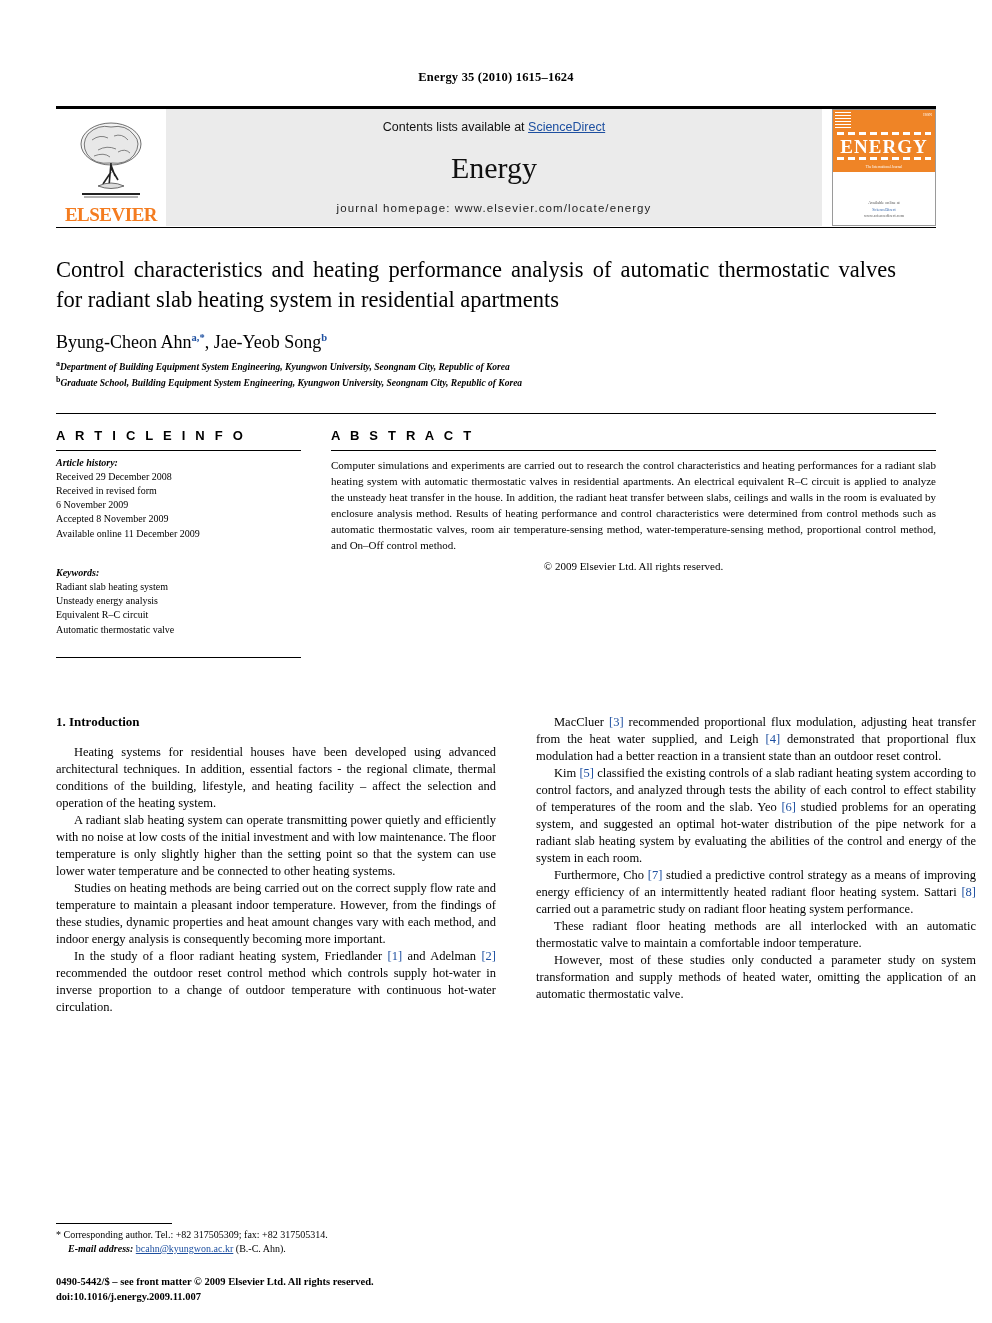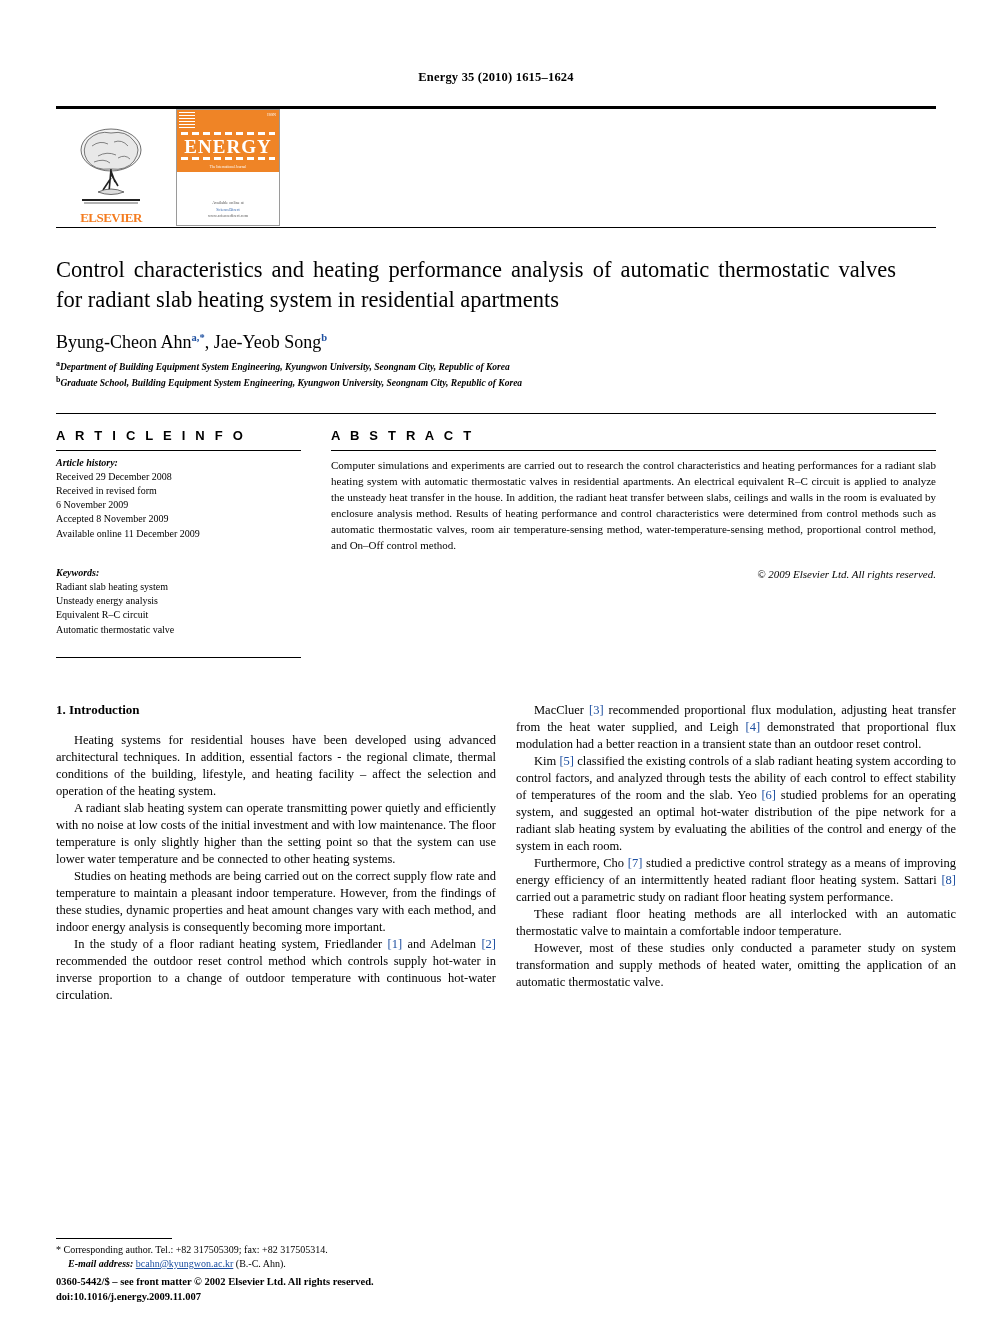--- a/index.html
+++ b/index.html
@@ -47,21 +47,21 @@
     display: flex;
     flex-direction: column;
     justify-content: flex-end;
     align-items: center;
     padding-bottom: 2px;
     background: #fff;
   }
   .tree-svg { display:block; }
   .elsevier-word {
     font-family: "Liberation Serif", serif;
-    font-size: 13px;
+    font-size: 19px;
     font-weight: bold;
     letter-spacing: -0.5px;
     color: #F47C20;
     line-height: 1;
     margin-top: 1px;
   }
   .masthead-center {
     flex: 1 1 auto;
     background: #ebebeb;
     display: flex;
@@ -194,30 +194,29 @@
   .info-bottom-rule { border-top: 1px solid #000; margin-top: 20px; }
   .abstract-text {
     font-size: 11px;
     line-height: 1.47;
     text-align: justify;
     text-justify: inter-word;
     padding-top: 6px;
   }
   .copyright {
     font-size: 11px;
-    text-align: right;
-    margin-top: 14px;
-    font-style: italic;
+    text-align: center;
+    margin-top: 6px;
   }
 
   
   .body-cols {
-    margin-top: 44px;
-    display: flex;
-    gap: 20px;
+    margin-top: 56px;
+    display: flex;
+    gap: 40px;
     height: 430px;
   }
   .bcol { width: 440px; flex: 0 0 440px; position: relative; }
   h2.section-title {
     font-family: "Liberation Serif", serif;
     font-size: 13px;
     font-weight: bold;
     margin: 0 0 14px 0;
   }
   .para {
@@ -227,21 +226,21 @@
     text-justify: inter-word;
     text-indent: 18px;
     margin: 0;
   }
   .ref { color: #1d4fa0; }
 
   
   .footnote-area {
     position: absolute;
     left: 56px;
-    bottom: 52px;
+    bottom: 67px;
     width: 440px;
   }
   .fn-rule { border-top: 1px solid #000; width: 116px; margin-bottom: 4px; }
   .fn-line { font-size: 10px; line-height: 1.42; }
   .fn-line .italic { font-style: italic; font-weight: bold; }
   .fn-link { color: #1d4fa0; }
   .imprint {
     position: absolute;
     left: 56px;
     bottom: 18px;
@@ -268,20 +267,27 @@
           <path d="M24 22 q8 -6 16 -2 M30 32 q9 -5 18 -1 M46 18 q8 -3 14 4 M50 34 q7 -4 12 1 M26 38 q10 -4 16 1" stroke="#555"></path>
           <path d="M43 45 L41 68 M43 50 L50 62 M43 54 L35 66 M43 47 L47 58" stroke="#222" stroke-width="1.6"></path>
           <path d="M30 68 q13 -6 26 0 q-13 5 -26 0Z" fill="#ddd" stroke="#333"></path>
           <line x1="14" y1="76" x2="72" y2="76" stroke="#222" stroke-width="1.8"></line>
           <line x1="16" y1="79" x2="70" y2="79" stroke="#555" stroke-width="0.9"></line>
         </g>
       </svg>
       <div class="elsevier-word">ELSEVIER</div>
     </div>
 
+    <div class="masthead-center">
+      <div class="contents-line">
+        <span>Contents lists available at </span><a class="sd-link" href="#">ScienceDirect</a>
+      </div>
+      <div class="journal-name">Energy</div>
+      <div class="homepage-line">journal homepage: www.elsevier.com/locate/energy</div>
+    </div>
 
     <div class="cover-thumb">
       <div class="cover-top">
         <div class="cover-corner"></div>
         <div class="cover-top-num">ISSN</div>
         <div class="cover-rule"></div>
         <div class="cover-energy">ENERGY</div>
         <div class="cover-rule2"></div>
         <div class="cover-sub">The International Journal</div>
       </div>
@@ -364,17 +370,17 @@
     <div class="fn-rule"></div>
     <div class="fn-line">* Corresponding author. Tel.: +82 317505309; fax: +82 317505314.</div>
     <div class="fn-line" style="padding-left:12px">
       <span class="italic">E-mail address:</span>
       <a class="fn-link" href="#">bcahn@kyungwon.ac.kr</a>
       <span>(B.-C. Ahn).</span>
     </div>
   </div>
 
   <div class="imprint">
-    <div>0360-5442/$ – see front matter © 2002 Elsevier Ltd. All rights reserved.</div>
+    <div>0490-5442/$ – see front matter © 2009 Elsevier Ltd. All rights reserved.</div>
     <div>doi:10.1016/j.energy.2009.11.007</div>
   </div>
 
 </div>
 
 </body></html>

